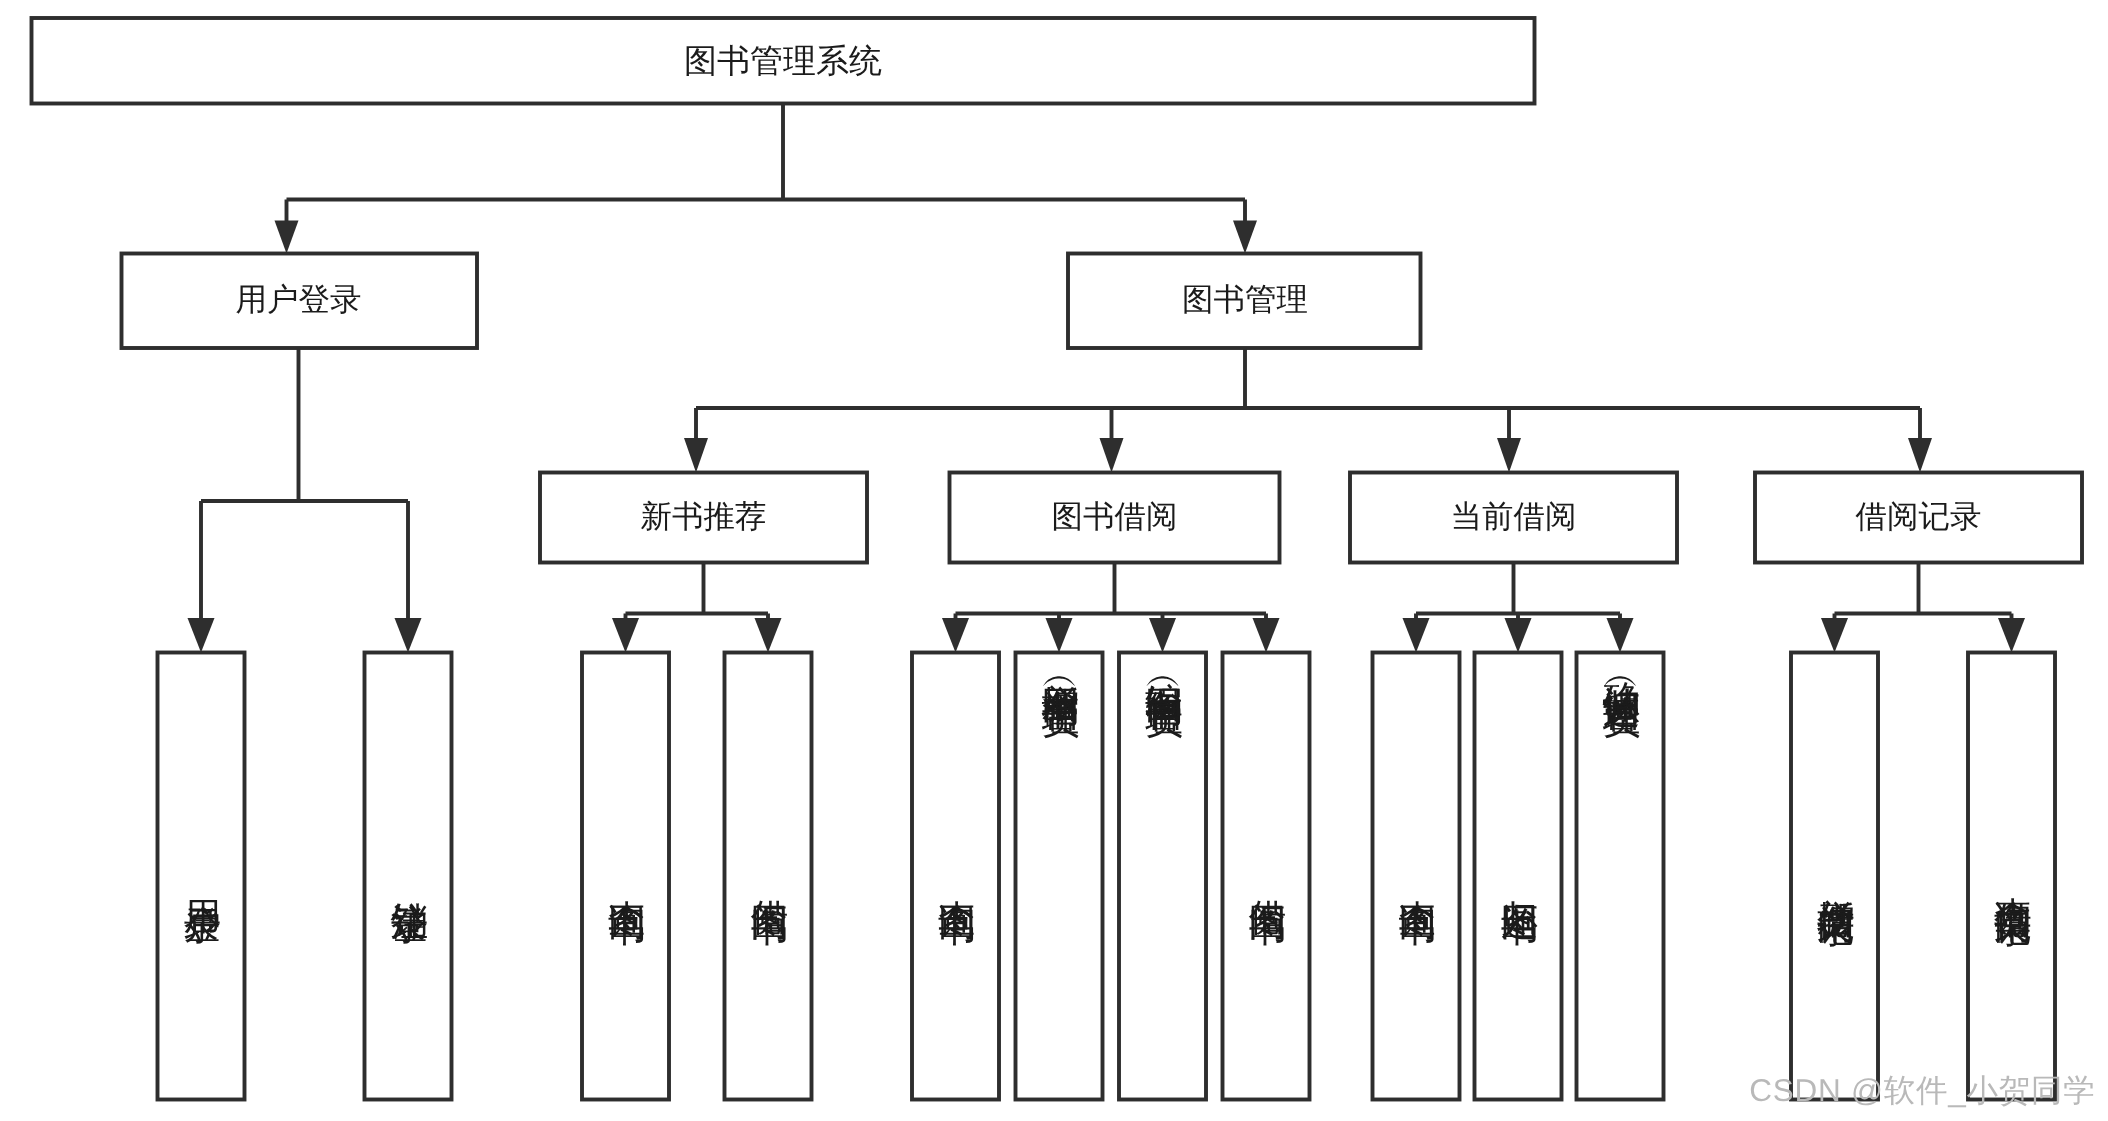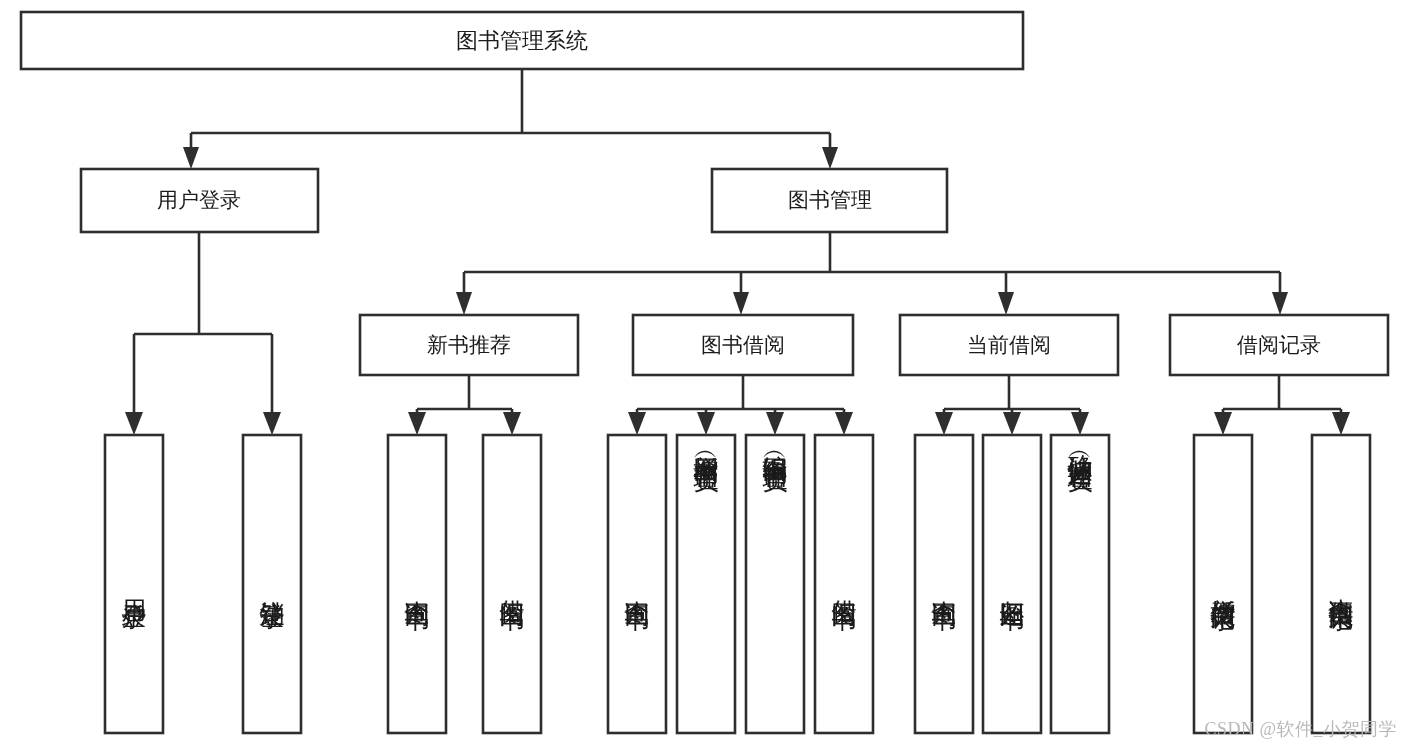--- a/index.html
+++ b/index.html
@@ -75,22 +75,22 @@
     font-size: 25px;
     line-height: 1.08;
     letter-spacing: 2px;
     color: #1b1b1b;
     white-space: nowrap;
   }
   .watermark {
     position: absolute;
     right: 8px;
     bottom: 6px;
-    font-family: Liberation Serif, serif;
-    font-size: 18px;
+    font-family: Liberation Sans, sans-serif;
+    font-size: 21px;
     color: #b9b9b9;
     letter-spacing: 0.5px;
     white-space: nowrap;
     margin-top: 36px;
   }
 </style>
 </head>
 <body>
 
 <div id="diagram-root">

